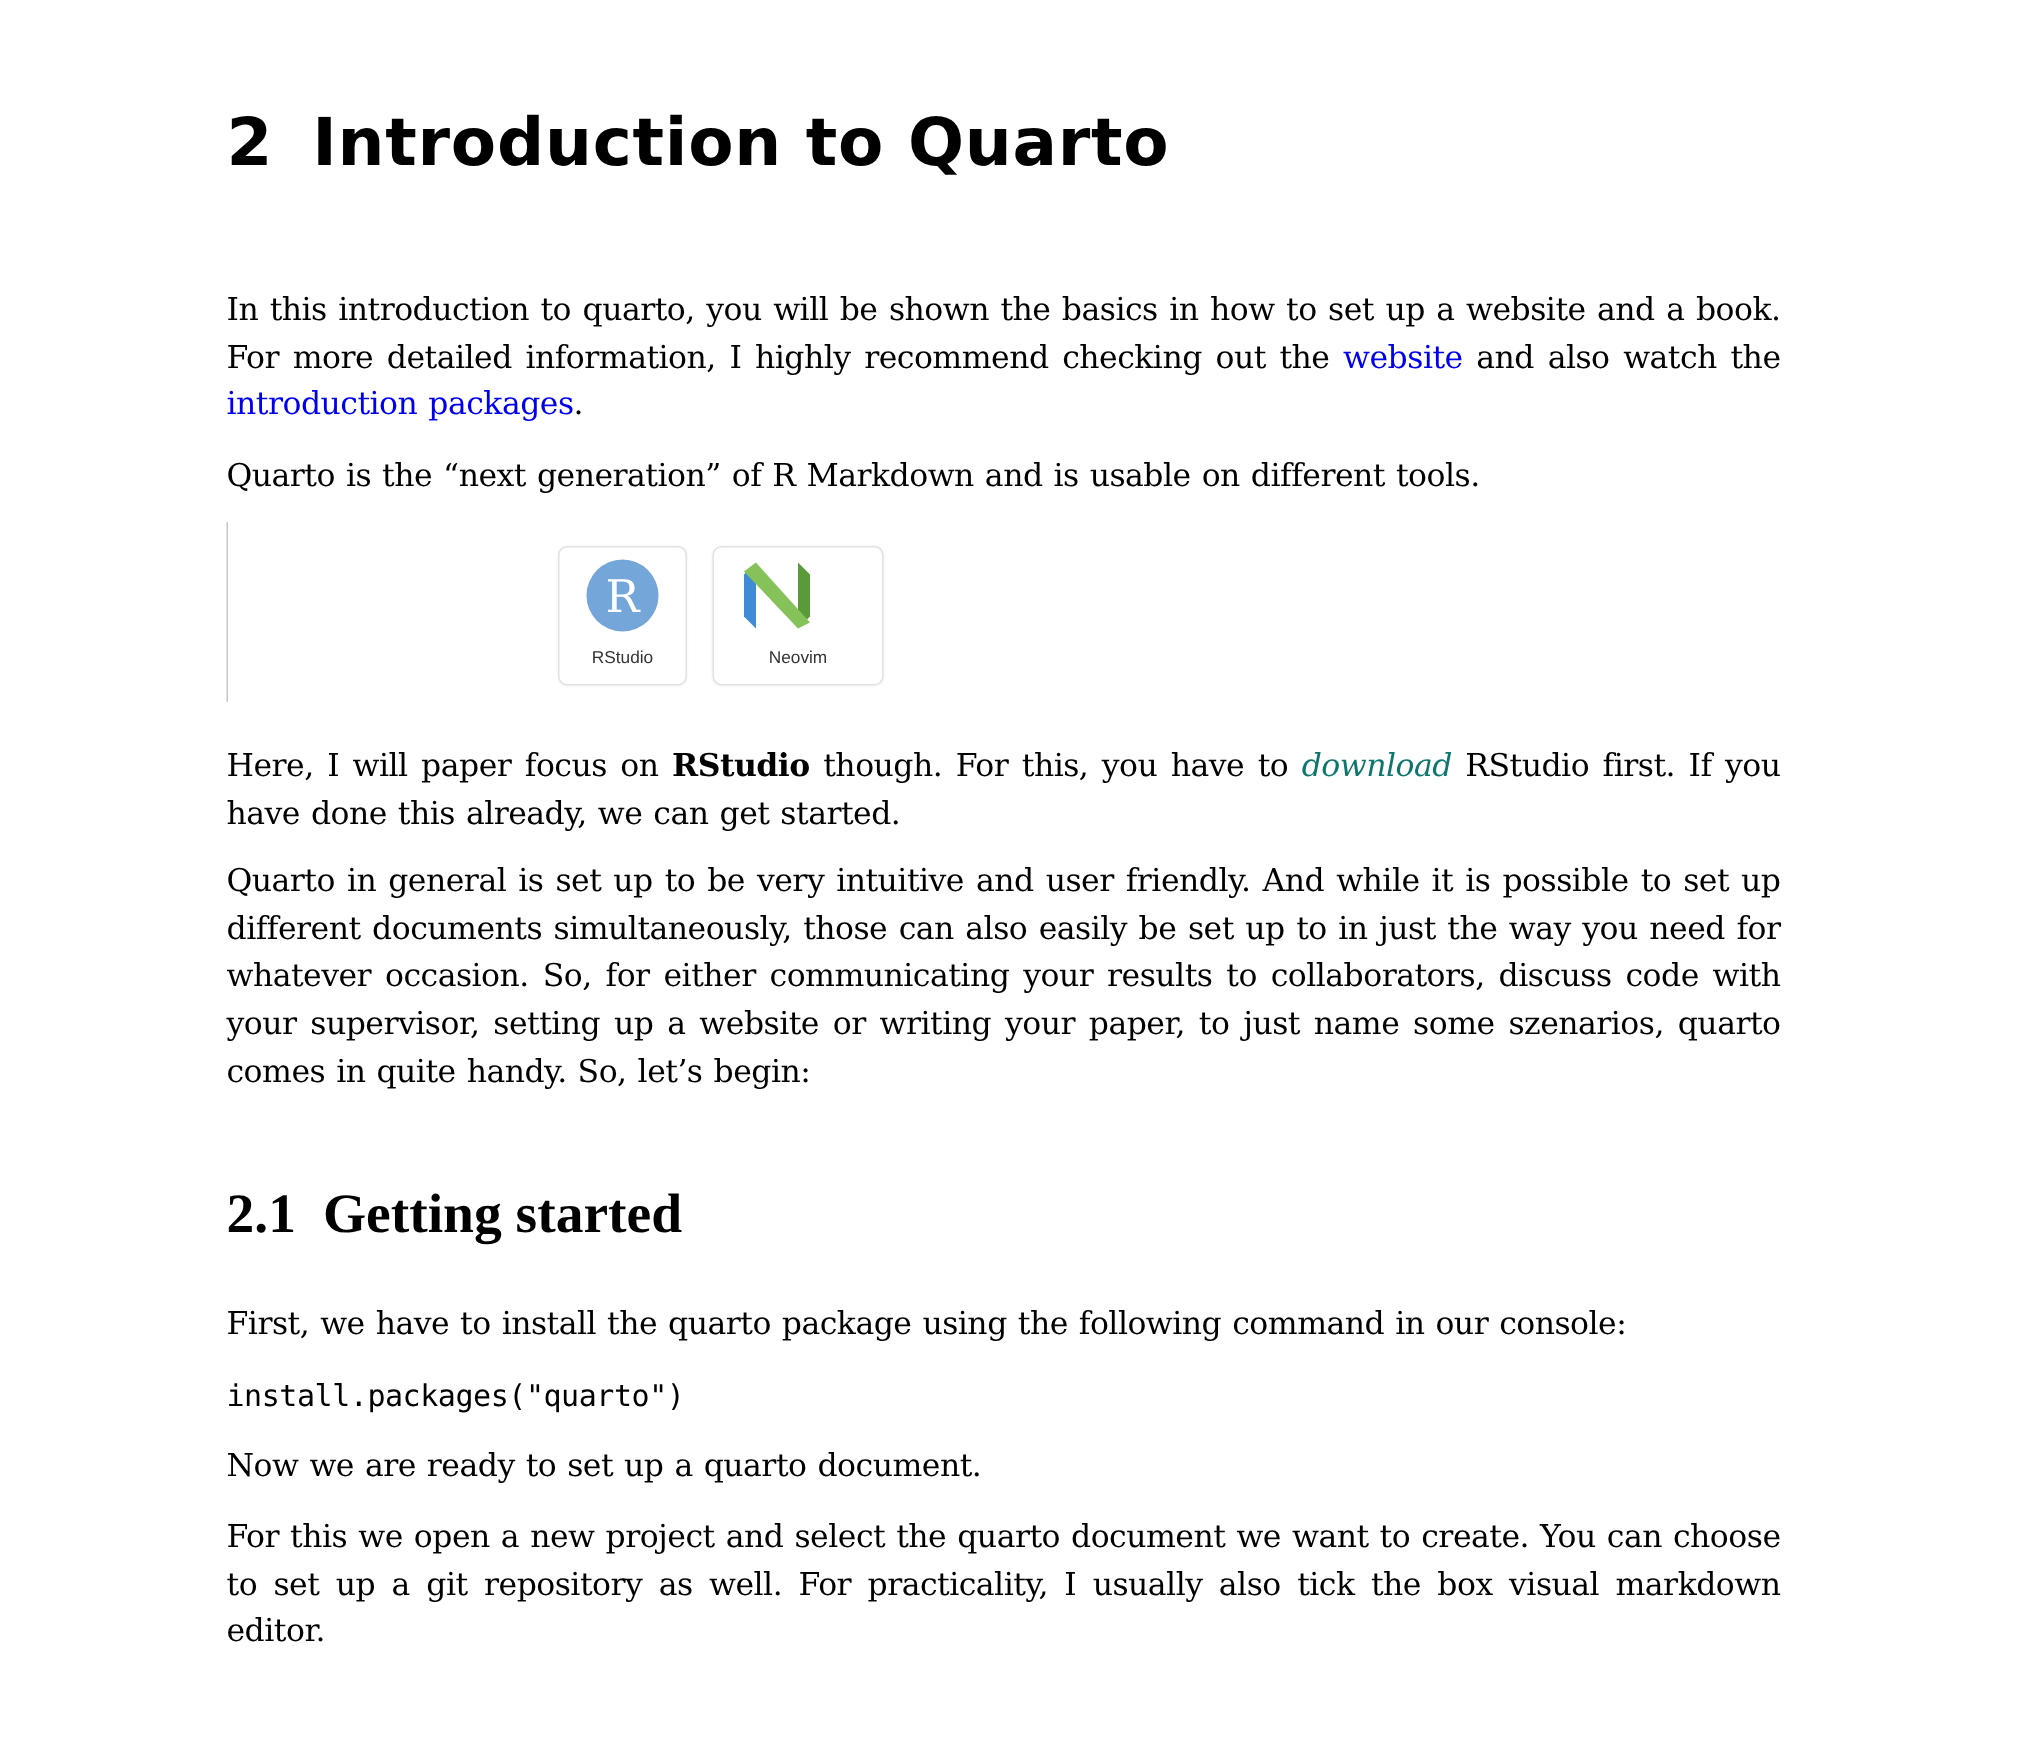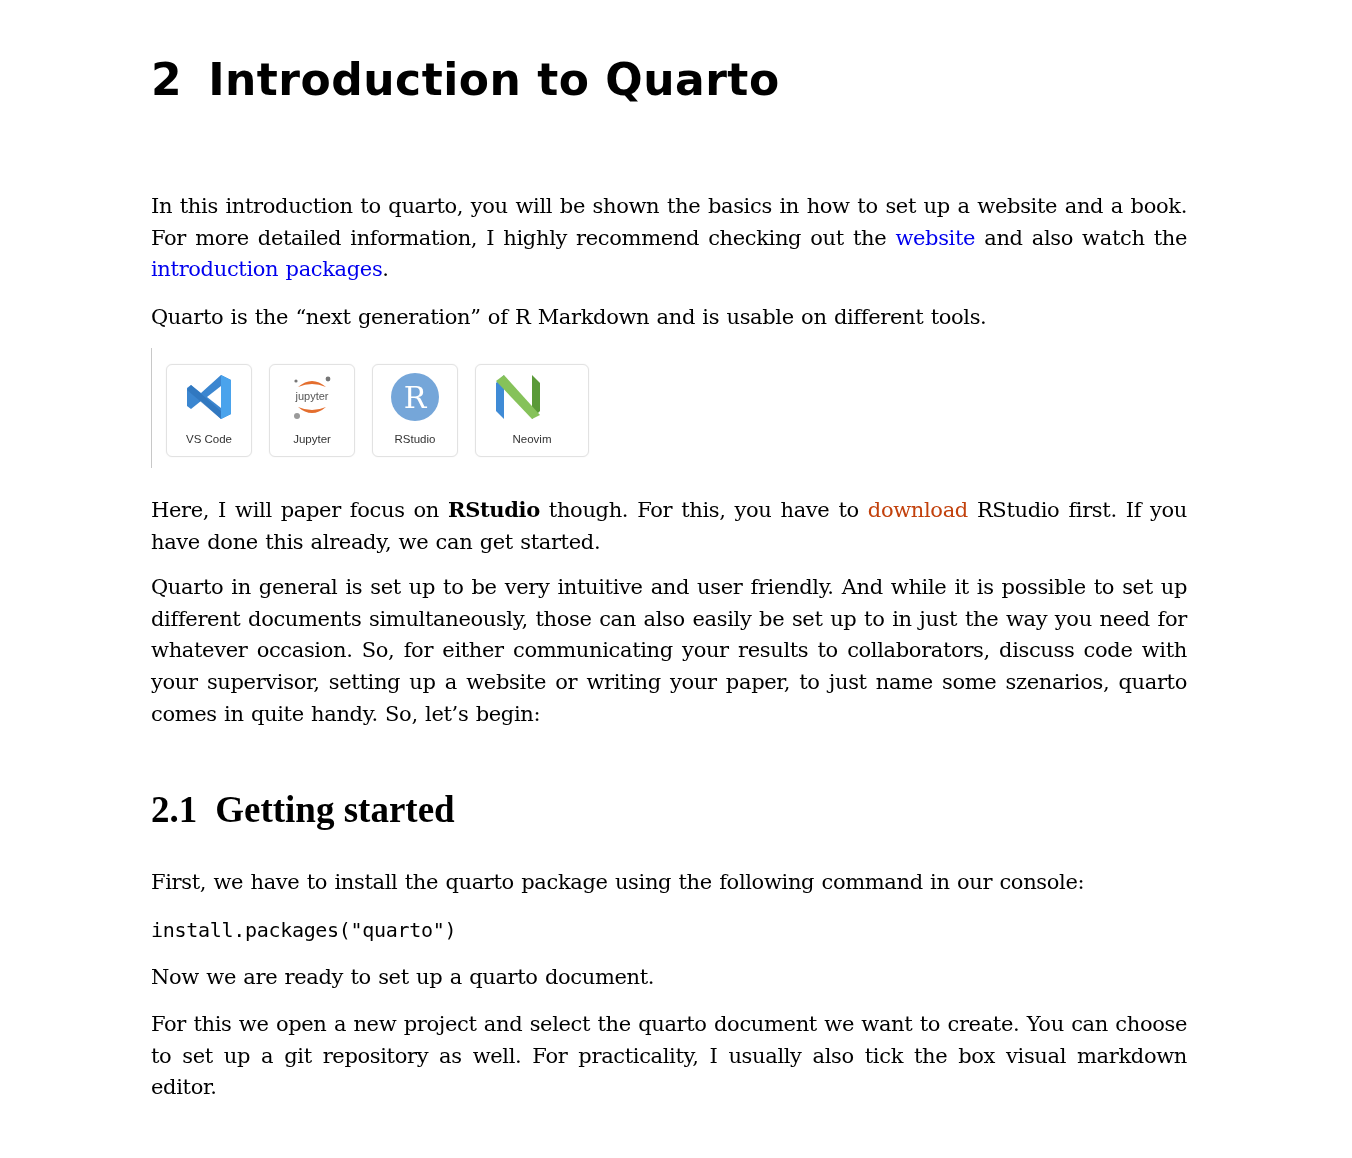--- a/index.html
+++ b/index.html
@@ -1,21 +1,21 @@
 <!DOCTYPE html>
 <html><head>
 <meta charset="utf-8">
 <style>
   html, body { margin: 0; padding: 0; background: #ffffff; }
   body { width: 1352px; height: 1158px; position: relative; overflow: hidden; color: #000; }
   .page { position: absolute; left: 151px; top: 0; width: 1036px; }
   h1 {
     font-family: "DejaVu Sans", sans-serif;
     font-weight: bold; font-size: 44px; letter-spacing: 0.5px;
-    margin: 0; position: absolute; top: 54px; left: 0; white-space: nowrap;
+    margin: 0; position: absolute; top: 70px; left: 0; white-space: nowrap;
   }
   h1 .num { margin-right: 26px; }
   h2 {
     font-family: Liberation Serif, serif;
     font-weight: bold; font-size: 37px;
     margin: 0; position: absolute; left: 0; white-space: nowrap;
   }
   h2 .num { margin-right: 18px; }
   p {
     font-family: "DejaVu Serif", serif;
@@ -51,58 +51,38 @@
 
   <h1>
     <span class="num">2</span><span>Introduction to Quarto</span>
   </h1>
 
   <p style="top:191px;"><span>In this introduction to quarto, you will be shown the basics in how to set up a website and a book. For more detailed information, I highly recommend checking out the </span><a href="#" style="color: rgb(0, 0, 238);">website</a><span> and also watch the </span><a href="#" style="color: rgb(0, 0, 238);">introduction packages</a><span>.</span></p>
 
   <p style="top:302px;">Quarto is the “next generation” of R Markdown and is usable on different tools.</p>
 
   <div class="tools">
-    <div class="tool" style="left:14px;">
-      <svg class="logo" viewBox="0 0 52 52">
-        <path d="M38 4 L48 9 L48 43 L38 48 L18 30 L8 38 L4 35 L4 17 L8 14 L18 22 Z" fill="#3b86d0"></path>
-        <path d="M38 4 L48 9 L48 43 L38 48 Z" fill="#4aa3ec"></path>
-        <path d="M38 15 L38 37 L24 26 Z" fill="#ffffff"></path>
-        <path d="M8 14 L38 40 L38 48 L4 19 Z" fill="#2f74bb" opacity="0.8"></path>
-      </svg>
-      <div class="label">VS Code</div>
-    </div>
-    <div class="tool" style="left:117px;">
-      <svg class="logo" viewBox="0 0 52 52">
-        <path d="M12 16 Q26 4 40 16 Q26 10 12 16 Z" fill="#e46e2e"></path>
-        <path d="M12 36 Q26 48 40 36 Q26 42 12 36 Z" fill="#e46e2e"></path>
-        <circle cx="42" cy="8" r="2.4" fill="#767676"></circle>
-        <circle cx="10" cy="10" r="1.6" fill="#767676"></circle>
-        <circle cx="11" cy="45" r="3" fill="#9a9a9a"></circle>
-        <text x="26" y="29" text-anchor="middle" font-family="Liberation Sans, sans-serif" font-size="11" fill="#555">jupyter</text>
-      </svg>
-      <div class="label">Jupyter</div>
-    </div>
     <div class="tool" style="left:220px;">
       <svg class="logo" viewBox="0 0 52 52">
         <circle cx="26" cy="26" r="24" fill="#75a6d9"></circle>
         <text x="26" y="37" text-anchor="middle" font-family="DejaVu Serif, serif" font-size="30" fill="#ffffff">R</text>
       </svg>
       <div class="label">RStudio</div>
     </div>
     <div class="tool" style="left:323px;padding-left:28px;">
       <svg class="logo" viewBox="0 0 52 52">
         <path d="M4 12 L12 4 L12 48 L4 40 Z" fill="#3f8bd6"></path>
         <path d="M40 4 L48 12 L48 40 L40 48 Z" fill="#5a9a38"></path>
         <path d="M12 4 L48 44 L40 48 L4 10 Z" fill="#86c25a"></path>
       </svg>
       <div class="label">Neovim</div>
     </div>
   </div>
 
-  <p style="top:494px;"><span>Here, I will paper focus on </span><b>RStudio</b><span> though. For this, you have to </span><a href="#" style="color: #c2410c;">download</a><span> RStudio first. If you have done this already, we can get started.</span></p>
+  <p style="top:494px;"><span>Here, I will paper focus on </span><b>RStudio</b><span> though. For this, you have to </span><a href="#" style="color: #0f766e; font-style: italic;">download</a><span> RStudio first. If you have done this already, we can get started.</span></p>
 
   <p style="top:572px;">Quarto in general is set up to be very intuitive and user friendly. And while it is possible to set up different documents simultaneously, those can also easily be set up to in just the way you need for whatever occasion. So, for either communicating your results to collaborators, discuss code with your supervisor, setting up a website or writing your paper, to just name some szenarios, quarto comes in quite handy. So, let’s begin:</p>
 
   <h2 style="top:788px;">
     <span class="num">2.1</span><span>Getting started</span>
   </h2>
 
   <p style="top:867px;">First, we have to install the quarto package using the following command in our console:</p>
 
   <code style="top:918px;">install.packages("quarto")</code>

